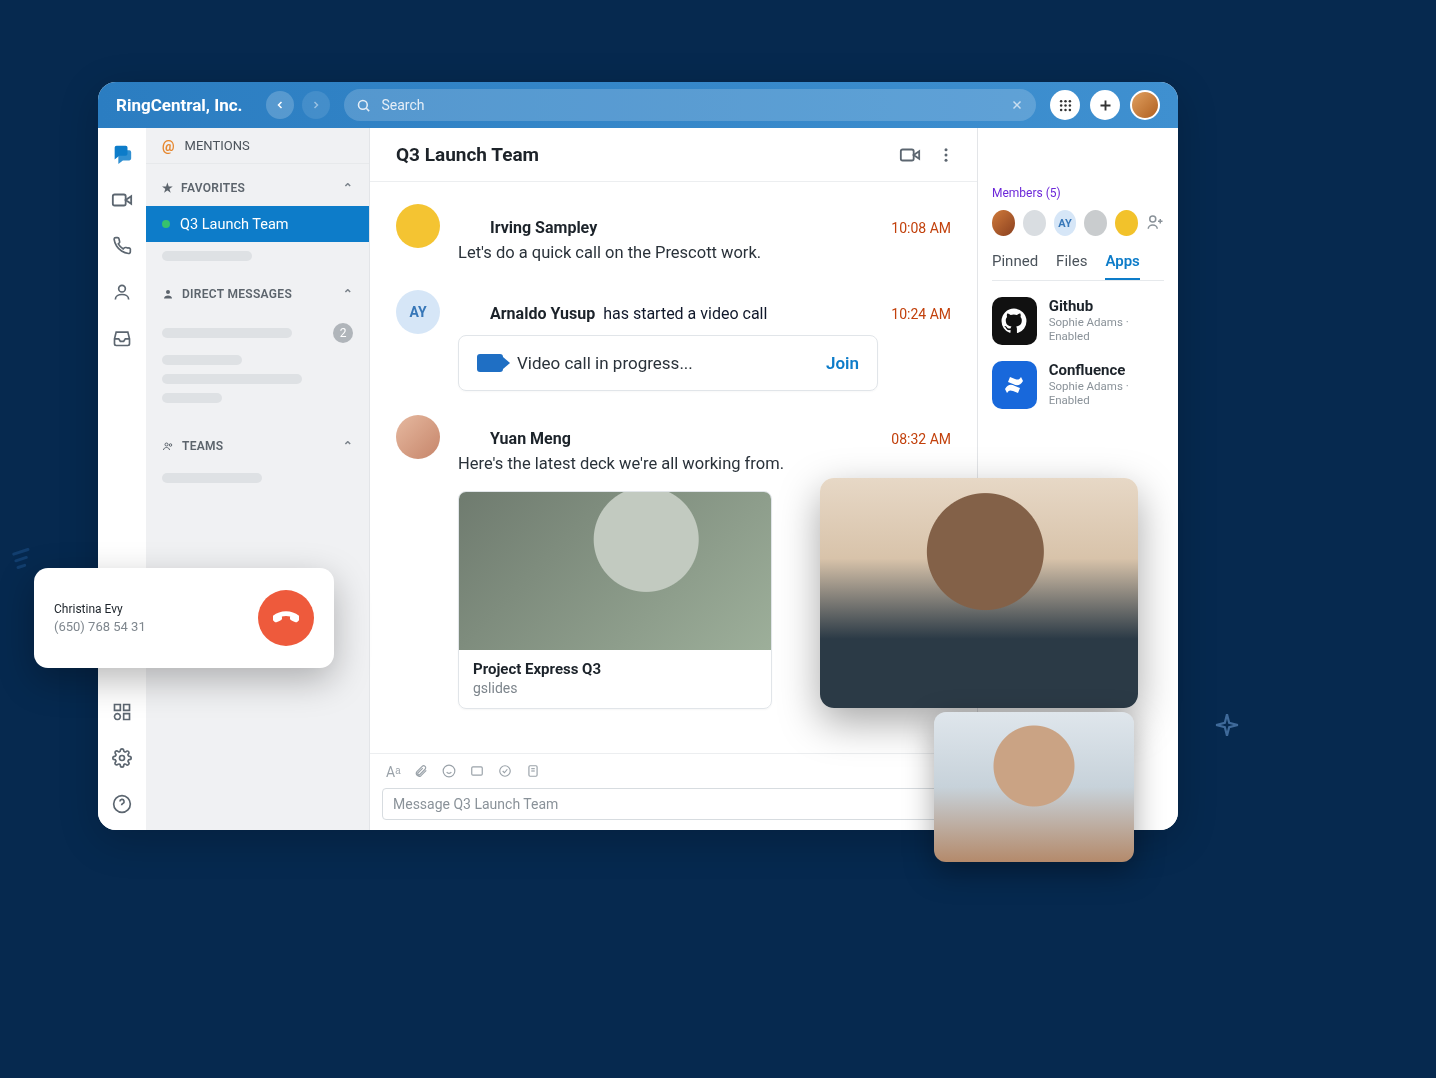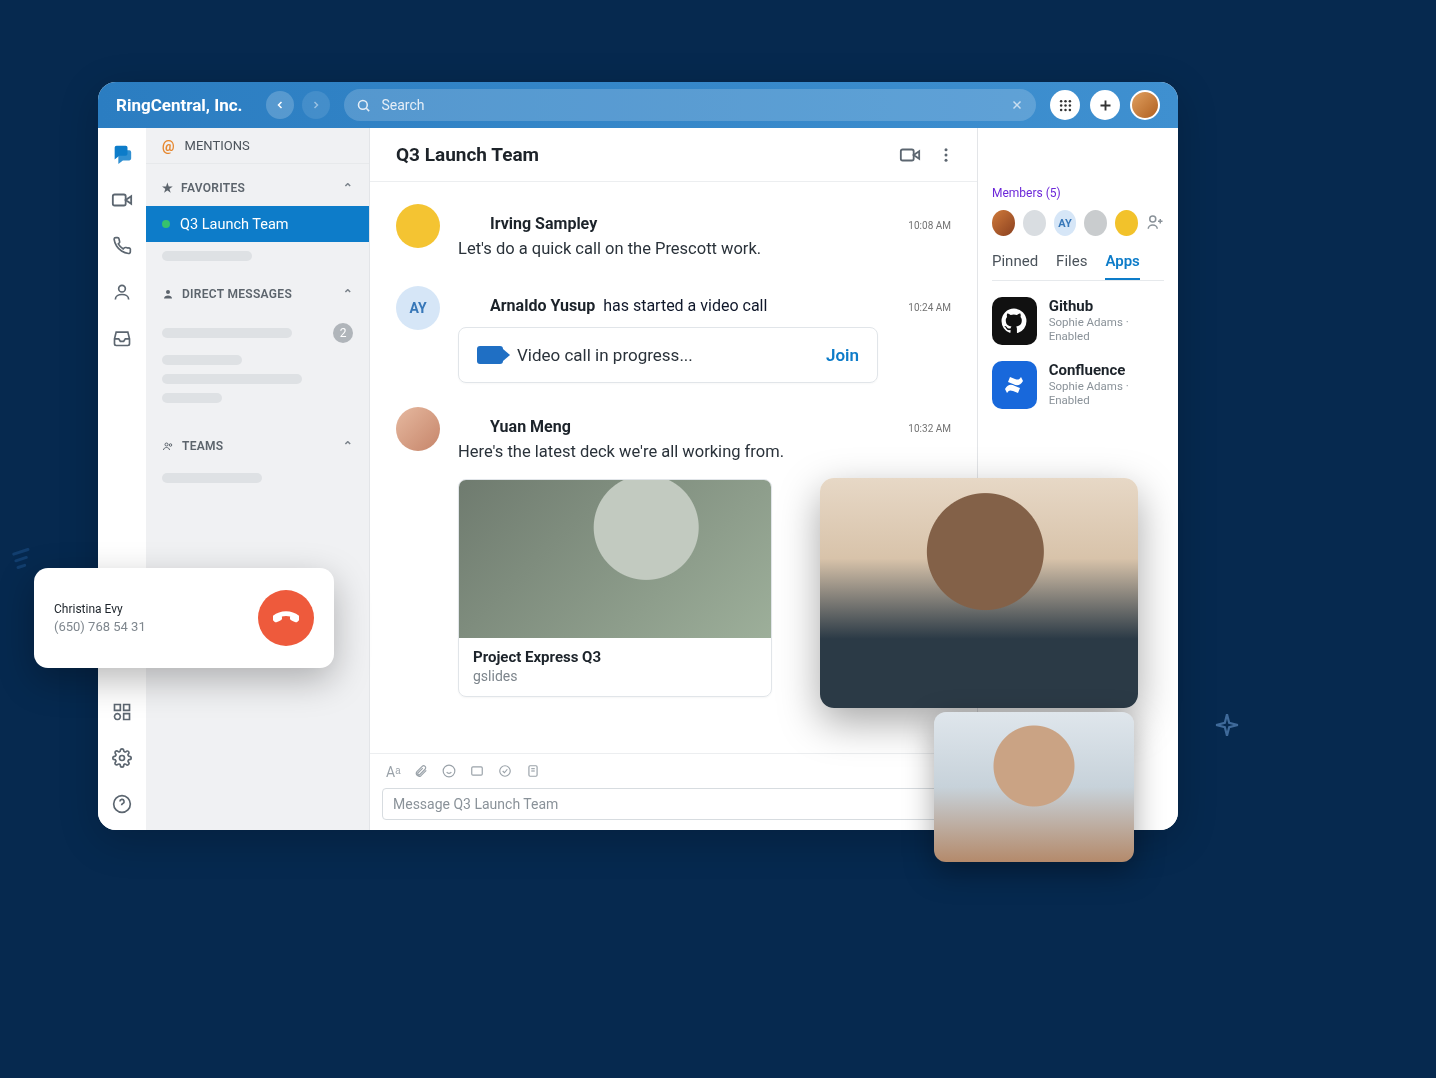--- a/index.html
+++ b/index.html
@@ -133,21 +133,21 @@
 
   .msg { display:flex; gap:18px; padding:12px 0;}
   .msg-av { width:44px; height:44px; border-radius:50%; flex-shrink:0;}
   .av-y { background:#f4c432;}
   .av-b { background:#d6e6f7; color:#3777b8; font-size:14px; font-weight:700; display:flex; align-items:center; justify-content:center;}
   .av-p { background: linear-gradient(135deg,#e6b9a0,#c6856a);}
   .msg-main { flex:1; min-width:0;}
   .msg-top { display:flex; align-items:baseline; gap:8px;}
   .msg-name { font-weight:700; color:#1c232a; font-size:16px;margin-left:32px;}
   .msg-aux  { color:#0f172a; font-size:16px;}
-  .msg-time { margin-left:auto; color:#737373; font-size:10px;margin-top:16px;}
+  .msg-time { margin-left:auto; color:#c2410c; font-size:14px;margin-top:16px;}
   .msg-text { color:#2a323a; font-size:16.5px; margin-top:4px; line-height:1.5;}
 
   .call-card {
     margin-top:12px;
     border:1px solid #e1e5e9; border-radius:8px;
     height:56px; max-width:420px;
     display:flex; align-items:center; padding:6px 18px; gap:14px;
     box-shadow: 0 1px 2px rgba(0,0,0,.03);
   }
   .cam-ic { width:26px; height:18px; background:#1f6fc4; border-radius:3px; position:relative;}
@@ -451,21 +451,21 @@
               <span class="join-link">Join</span>
             </div>
           </div>
         </div>
 
         <div class="msg">
           <div class="msg-av av-p"></div>
           <div class="msg-main">
             <div class="msg-top">
               <span class="msg-name">Yuan Meng</span>
-              <span class="msg-time">10:32 AM</span>
+              <span class="msg-time">08:32 AM</span>
             </div>
             <div class="msg-text">Here's the latest deck we're all working from.</div>
             <div class="attach-card">
               <div class="attach-thumb"></div>
               <div class="attach-meta">
                 <div class="attach-title">Project Express Q3</div>
                 <div class="attach-sub">gslides</div>
               </div>
             </div>
           </div>

